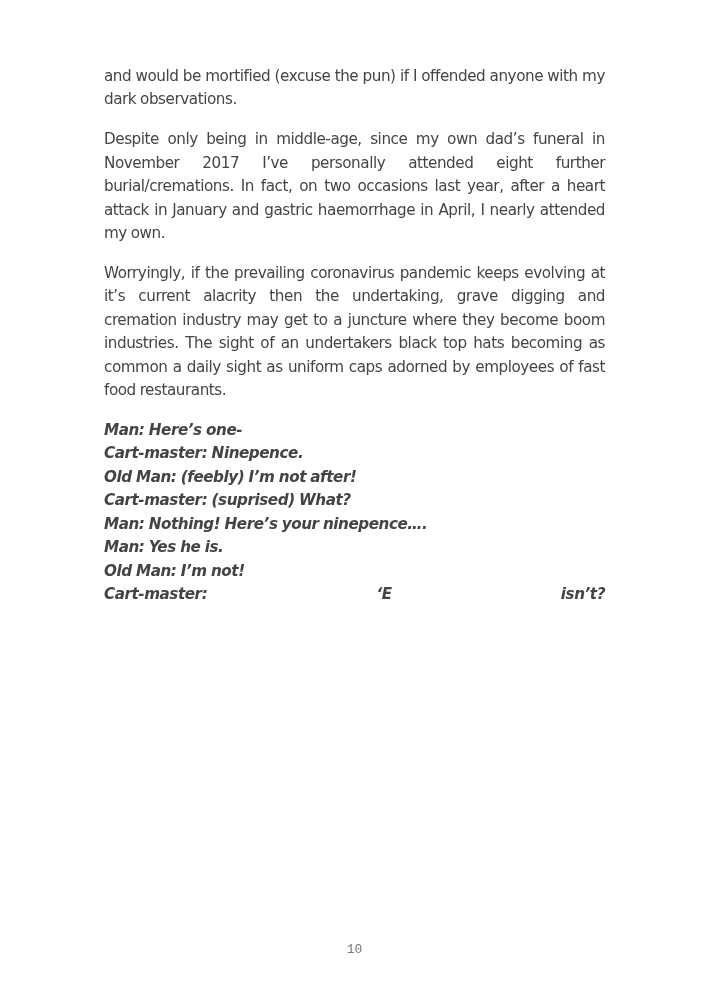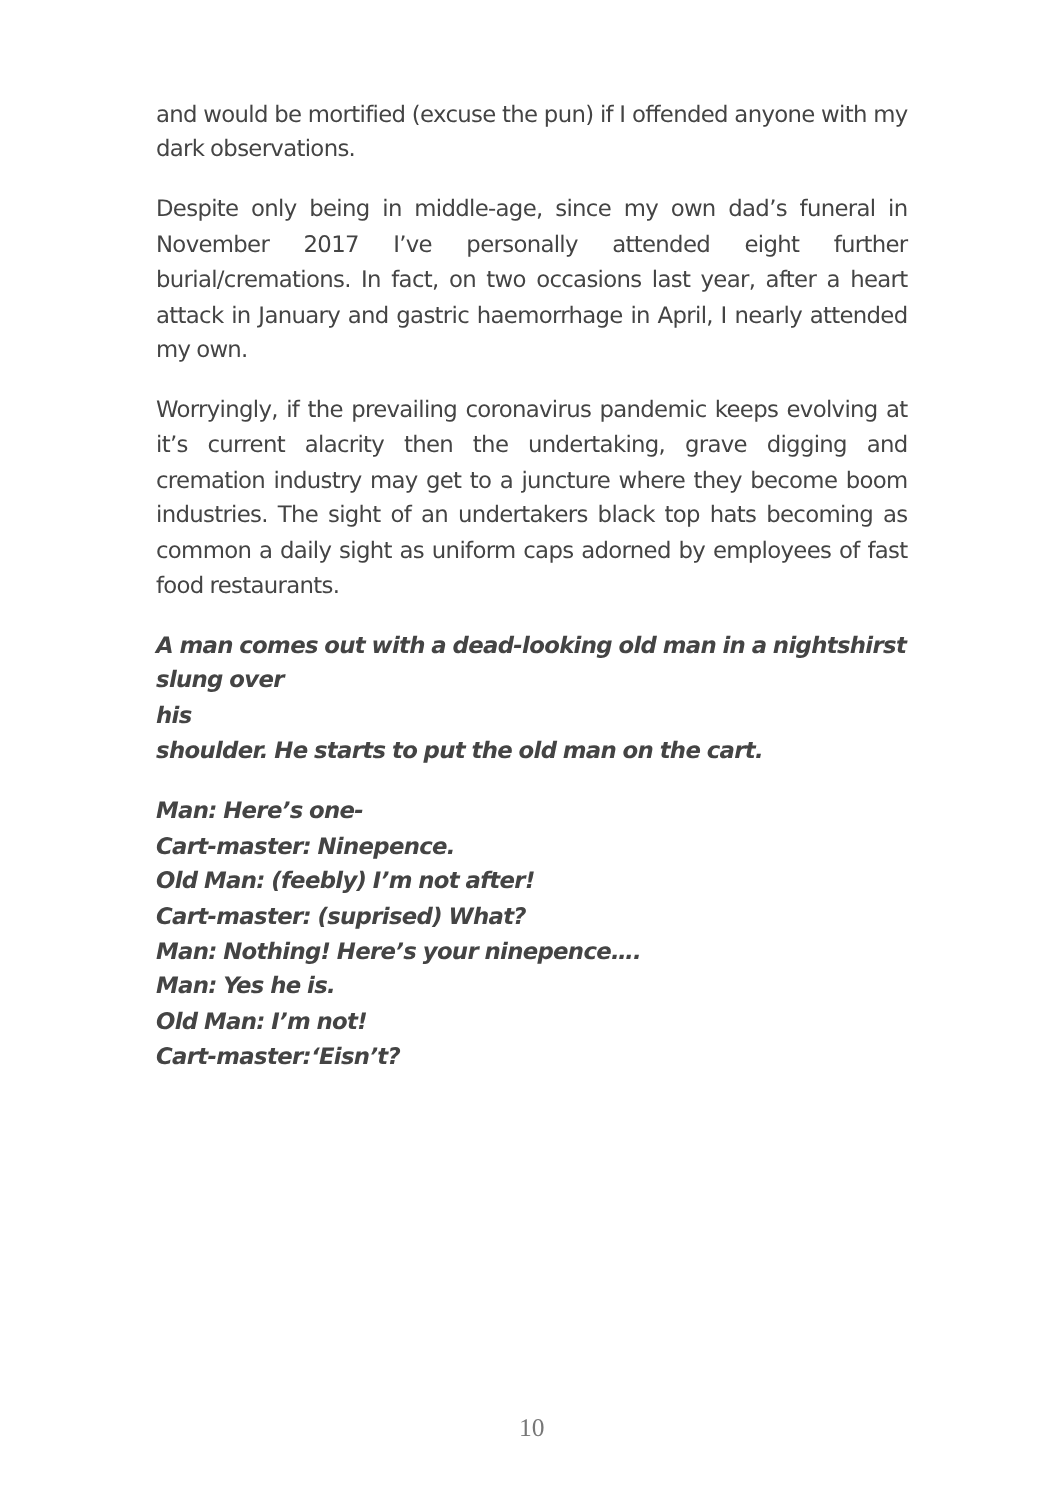--- a/index.html
+++ b/index.html
@@ -40,46 +40,41 @@
       margin: 0;
       font-style: italic;
       font-weight: bold;
     }
     .dialogue-line {
       display: block;
       text-align: left;
     }
     .dialogue-line.justified {
       display: flex;
-      justify-content: flex-start;
+      justify-content: space-between;
     }
     .page-number {
       position: absolute;
       top: 942px;
       left: 0;
       width: 709px;
       text-align: center;
-      font-family: Liberation Serif, serif;
-      font-size: 17px;
+      font-family: Liberation Mono, monospace;
+      font-size: 13px;
       color: #777777;
     }
   </style>
 </head>
 <body>
 
 <div class="page">
   <p class="para">and would be mortified (excuse the pun) if I offended anyone with my dark observations.</p>
   <p class="para">Despite only being in middle-age, since my own dad’s funeral in November 2017 I’ve personally attended eight further burial/cremations. In fact, on two occasions last year, after a heart attack in January and gastric haemorrhage in April, I nearly attended my own.</p>
   <p class="para">Worryingly, if the prevailing coronavirus pandemic keeps evolving at it’s current alacrity then the undertaking, grave digging and cremation industry may get to a juncture where they become boom industries. The sight of an undertakers black top hats becoming as common a daily sight as uniform caps adorned by employees of fast food restaurants.</p>
 
-  <div class="stage">
-    <span>A man comes out with a dead-looking old man in a nightshirst slung over</span>
-    <span>his</span>
-    <span>shoulder. He starts to put the old man on the cart.</span>
-  </div>
 
   <div class="dialogue">
     <span class="dialogue-line">Man: Here’s one-</span>
     <span class="dialogue-line">Cart-master: Ninepence.</span>
     <span class="dialogue-line">Old Man: (feebly) I’m not after!</span>
     <span class="dialogue-line">Cart-master: (suprised) What?</span>
     <span class="dialogue-line">Man: Nothing! Here’s your ninepence….</span>
     <span class="dialogue-line">Man: Yes he is.</span>
     <span class="dialogue-line">Old Man: I’m not!</span>
     <span class="dialogue-line justified">

